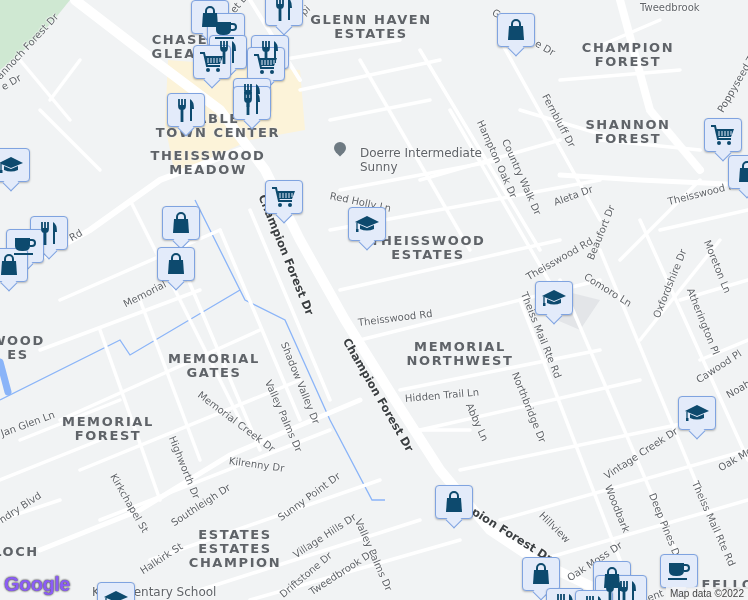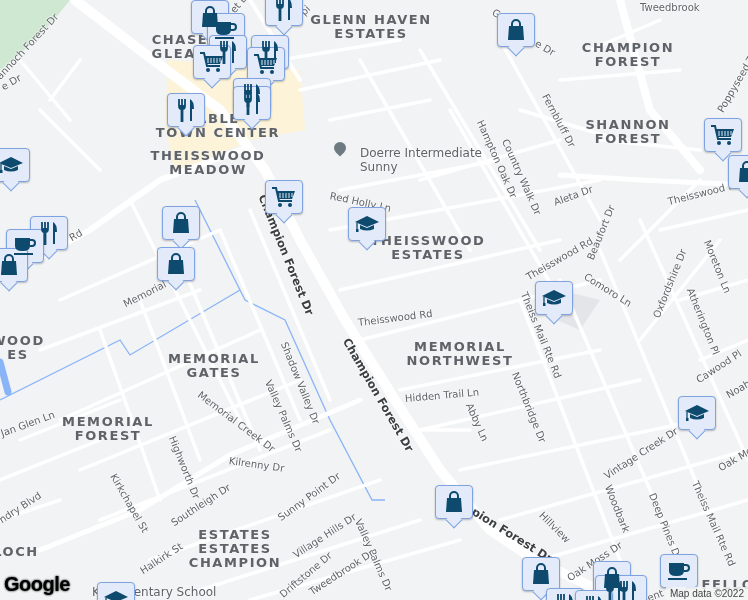--- a/index.html
+++ b/index.html
@@ -7,21 +7,21 @@
   #map { position: relative; width: 748px; height: 600px; overflow: hidden; background: #f1f3f4; }
   svg.base { position: absolute; left: 0; top: 0; }
   .area-label { position: absolute; font-family: "DejaVu Sans", sans-serif; font-size: 13px; font-weight: bold; letter-spacing: 1.6px; color: #5f6368; text-align: center; line-height: 14px; white-space: nowrap; transform: translate(-50%, 0); text-shadow: 0 0 2px #f1f3f4, 0 0 2px #f1f3f4; }
   .street { position: absolute; font-family: "DejaVu Sans", sans-serif; font-size: 10px; color: #5f6368; white-space: nowrap; transform-origin: 0 50%; text-shadow: 0 0 2px #fff, 0 0 2px #fff, 0 0 2px #fff; }
   .street.major { font-size: 11.5px; color: #3c4043; font-weight: bold; }
   .poi-label { position: absolute; font-family: "DejaVu Sans", sans-serif; font-size: 12px; color: #5f6368; line-height: 14px; text-shadow: 0 0 2px #fff, 0 0 2px #fff; }
   .poi-pin { position: absolute; width: 12px; height: 12px; background: #6e7a82; border-radius: 50% 50% 50% 0; transform: rotate(-45deg); }
   .marker { position: absolute; width: 36px; height: 32px; background: #e3ebfa; border: 1.5px solid #7fa3e0; border-radius: 4px; box-shadow: 0 1px 2px rgba(0,0,0,0.25); display: flex; align-items: center; justify-content: center; }
   .marker::after { content: ""; position: absolute; left: 50%; bottom: -8px; width: 11px; height: 11px; background: #e3ebfa; border-right: 1.5px solid #7fa3e0; border-bottom: 1.5px solid #7fa3e0; transform: translateX(-50%) rotate(45deg); }
   .marker svg { position: relative; z-index: 1; }
-  .google-logo { position: absolute; left: 4px; bottom: 4px; font-family: "Liberation Sans", sans-serif; font-size: 20px; font-weight: bold; color: #000000; letter-spacing: -0.5px; text-shadow: 0 0 2px #555, 0 0 2px #555; }
+  .google-logo { position: absolute; left: 4px; bottom: 4px; font-family: "Liberation Sans", sans-serif; font-size: 20px; font-weight: bold; color: #8b5cf6; letter-spacing: -0.5px; text-shadow: 0 0 2px #555, 0 0 2px #555; }
   .attribution { position: absolute; right: 0; bottom: 0; background: rgba(245,245,245,0.85); font-family: Liberation Sans, sans-serif; font-size: 10px; color: #444; padding: 1px 4px; }
 </style>
 </head>
 <body>
 
 <div id="map">
   <svg class="base" width="748" height="600" viewBox="0 0 748 600">
 
     <path d="M0,0 L70,0 Q40,40 0,70 Z" fill="#cfe8d2"></path>
 

